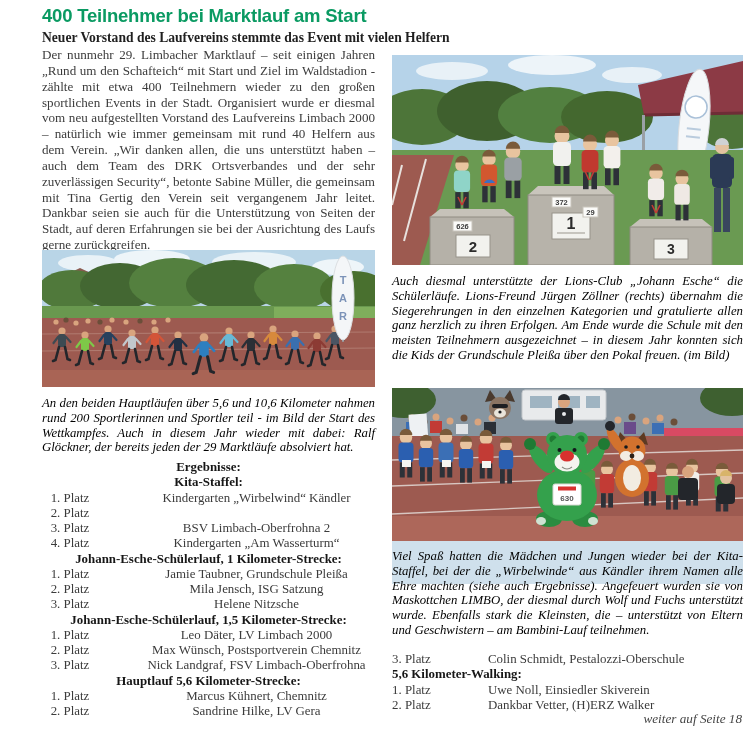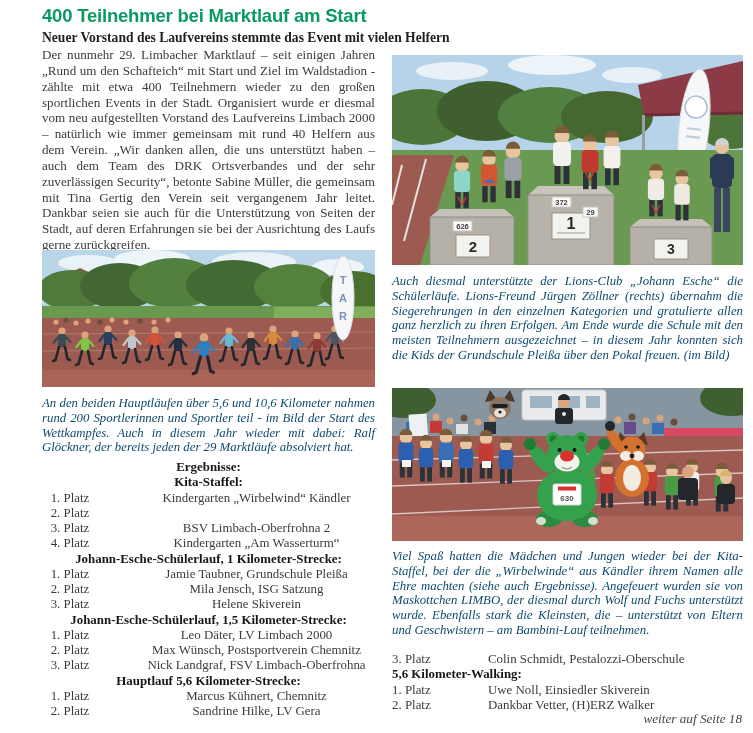--- a/index.html
+++ b/index.html
@@ -22,25 +22,25 @@
 
   .bodytext {
     top:47px; font-size:13.1px; line-height:15.85px;
     color:#3b3b3b; text-align:justify;
   }
 
   .photo { position:absolute; overflow:hidden; background:#cfe0ec; }
   .photo svg { display:block; }
   #photo-start  { left:42px;  top:250px; width:333px; height:137px; }
   #photo-podium { left:392px; top:55px;  width:351px; height:210px; }
-  #photo-mascots{ left:392px; top:388px; width:351px; height:153px; }
+  #photo-mascots{ left:392px; top:388px; width:351px; height:196px; }
 
   .caption {
     font-style:italic; font-size:12.8px; line-height:14.8px;
-    color:#0c4a6e; text-align:justify;
+    color:#000000; text-align:justify;
   }
   #caption-start   { top:396px; }
   #caption-podium  { top:274px; }
   #caption-mascots { top:549px; }
 
   .results { font-size:12.9px; line-height:15.25px; color:#3b3b3b; }
   #results-left  { top:460px;text-align:center; }
   #results-right { top:652px; }
   .res-head { font-weight:700; color:#171717; }
   .res-row  { display:flex;gap:40px; }
@@ -158,21 +158,21 @@
     <div class="res-row">
         <span class="res-place">1. Platz</span>
         <span class="res-name">Jamie Taubner, Grundschule Pleißa</span>
       </div>
     <div class="res-row">
         <span class="res-place">2. Platz</span>
         <span class="res-name">Mila Jensch, ISG Satzung</span>
       </div>
     <div class="res-row">
         <span class="res-place">3. Platz</span>
-        <span class="res-name">Helene Skiverein</span>
+        <span class="res-name">Helene Nitzsche</span>
       </div>
     <div class="res-head">Johann-Esche-Schülerlauf, 1,5 Kilometer-Strecke:</div>
     <div class="res-row">
         <span class="res-place">1. Platz</span>
         <span class="res-name">Leo Däter, LV Limbach 2000</span>
       </div>
     <div class="res-row">
         <span class="res-place">2. Platz</span>
         <span class="res-name">Max Wünsch, Postsportverein Chemnitz</span>
       </div>

